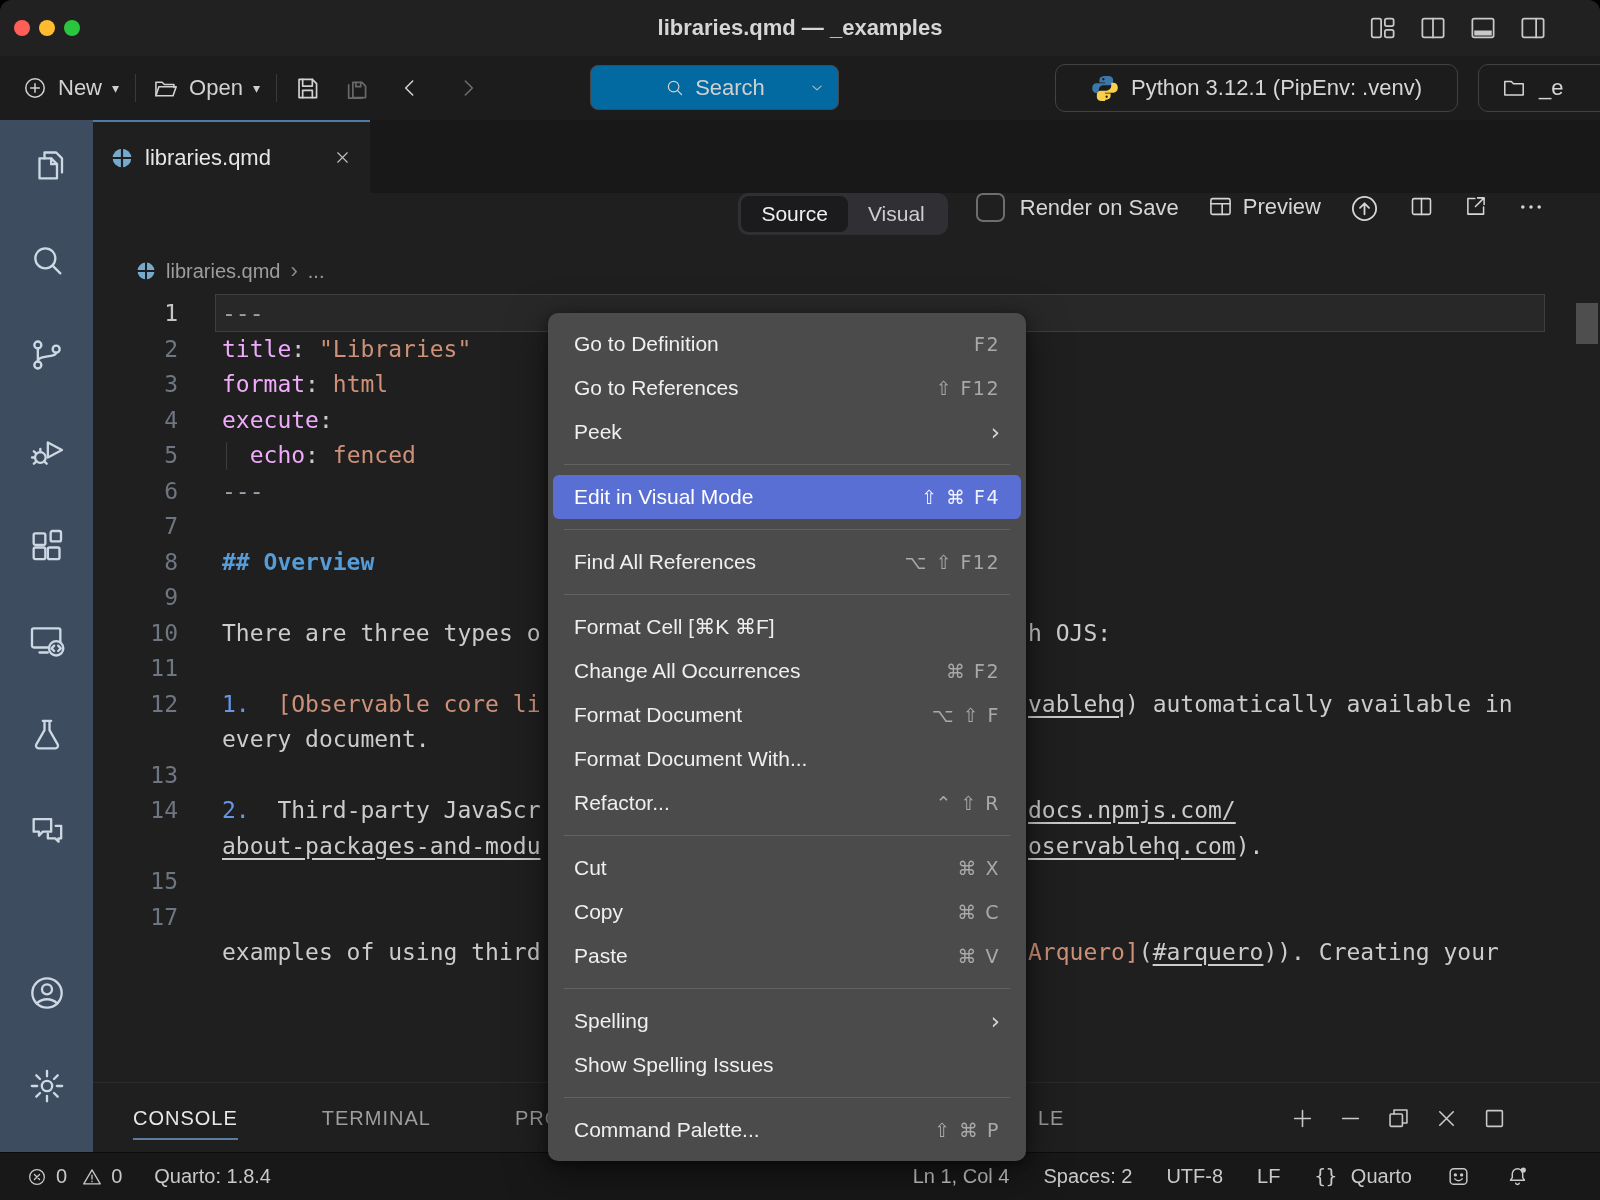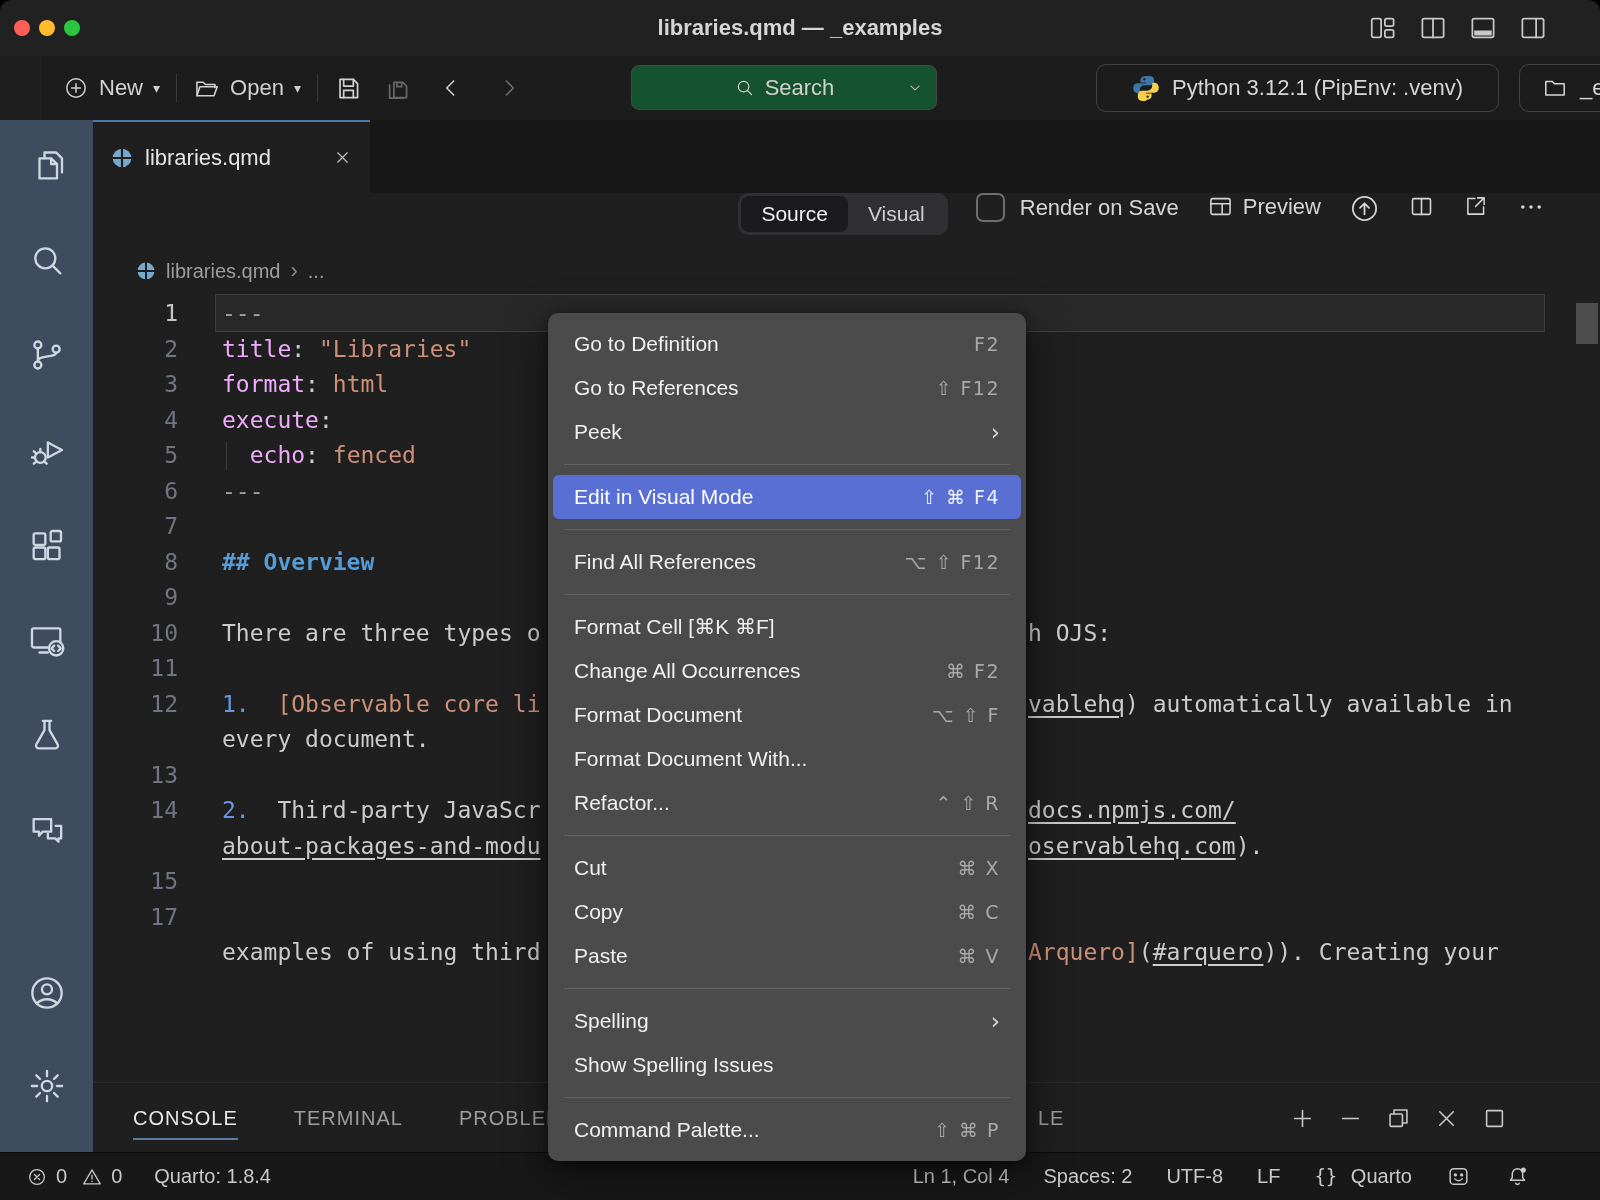--- a/index.html
+++ b/index.html
@@ -10,29 +10,29 @@
   .titlebar{position:absolute;top:0;left:0;right:0;height:56px;background:#212121;}
   .traffic{position:absolute;top:20px;left:14px;display:flex;gap:9px;}
   .traffic i{width:16px;height:16px;border-radius:50%;display:block;}
   .title{position:absolute;inset:0;display:flex;align-items:center;justify-content:center;
          color:#d6d6d6;font-size:22px;font-weight:bold;}
   .tb-icons{position:absolute;right:52px;top:0;height:56px;display:flex;align-items:center;
             gap:20px;color:#c9c9c9;}
   .tb-icons span{display:flex;}
   
   .toolbar{position:absolute;top:56px;left:0;right:0;height:64px;background:#1c1c1c;
-           border-bottom:3px solid #a21caf;color:#d2d2d2;font-size:22px;margin-left:41px;}
+           border-bottom:3px solid #a21caf;color:#d2d2d2;font-size:22px;}
   .tb-left{position:absolute;left:22px;top:0;height:64px;display:flex;align-items:center;}
   .grp{display:flex;align-items:center;gap:10px;}
   .tb-div{width:1px;height:28px;background:#3a3a3a;margin:0 16px;}
   .caret{font-size:14px;color:#cfcfcf;}
   .dim{opacity:.42;}
   .navgap{width:26px;}
   .fwd{color:#6e6e6e;}
-  .searchbox{position:absolute;left:590px;top:9px;width:306px;height:45px;background:#14532d;
+  .searchbox{position:absolute;left:590px;top:9px;width:249px;height:45px;background:#0369a1;
              border:1px solid #46464c;border-radius:8px;display:flex;align-items:center;
              justify-content:center;gap:10px;color:#d0d0d0;box-sizing:border-box;}
   .searchbox .chev{position:absolute;right:12px;display:flex;color:#bdbdbd;}
   .pillbtn{position:absolute;top:8px;height:48px;border:1px solid #424242;border-radius:10px;
            display:flex;align-items:center;justify-content:center;gap:12px;color:#d6d6d6;
            font-size:22px;box-sizing:border-box;}
   .interp{left:1055px;width:403px;}
   .wsbtn{left:1478px;width:160px;justify-content:flex-start;padding-left:22px;}
   
   .activitybar{position:absolute;left:0;top:120px;width:93px;bottom:48px;background:#3d4c5f;
@@ -82,21 +82,21 @@
   .mi{height:44px;display:flex;align-items:center;padding:0 26px;}
   .mi .lbl{flex:1;}
   .mi .sc{color:#a9a9a9;font-size:19px;font-family:"DejaVu Sans",sans-serif;letter-spacing:1.5px;}
   .mi .sub{color:#d6d6d6;font-size:23px;font-family:"DejaVu Sans",sans-serif;}
   .mi.hl{background:#5a6fd4;margin:0 5px;padding:0 21px;border-radius:6px;color:#fff;}
   .mi.hl .sc{color:#eef1ff;}
   .msep{height:1px;background:#777;opacity:.55;margin:10px 16px;}
   
   .panelheader{position:absolute;left:93px;top:1082px;right:0;height:70px;background:#1f1f1f;
                border-top:1px solid #2b2b2b;color:#9d9d9d;}
-  .ptabs{position:absolute;left:40px;top:0;height:70px;display:flex;gap:56px;align-items:center;}
+  .ptabs{position:absolute;left:40px;top:0;height:70px;display:flex;gap:84px;align-items:center;}
   .ptab{font-size:20px;letter-spacing:1px;position:relative;padding:22px 0;}
   .ptab.active{color:#e8e8e8;}
   .ptab.active::after{content:"";position:absolute;left:0;right:0;bottom:12px;height:2px;
                       background:#5a7ca0;}
   .pfrag{position:absolute;left:945px;top:0;height:70px;display:flex;align-items:center;
          font-size:20px;letter-spacing:1px;}
   .picons{position:absolute;right:92px;top:0;height:70px;display:flex;gap:21px;
           align-items:center;color:#c9c9c9;}
   .picons span{display:flex;}
   

